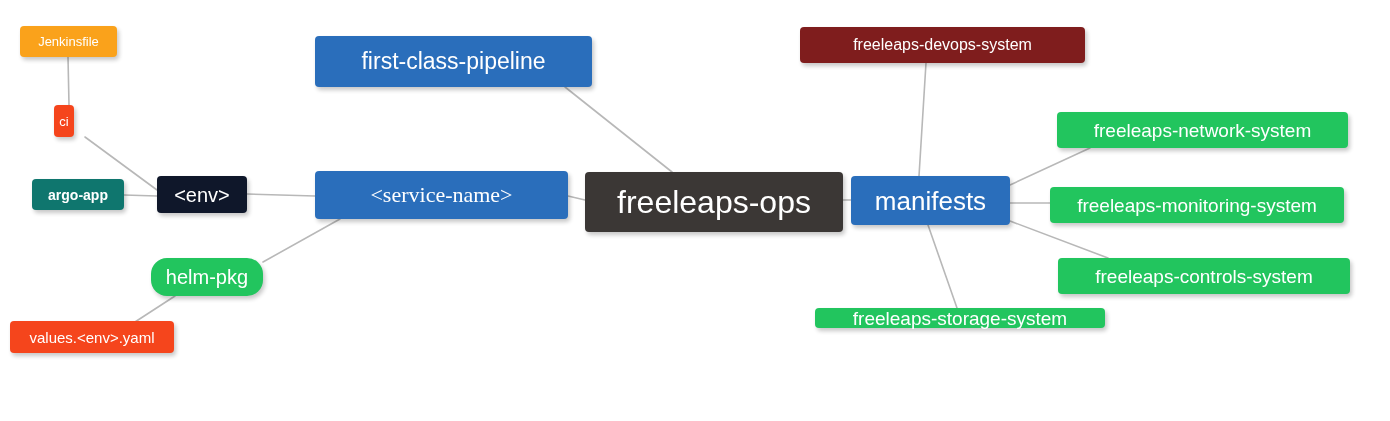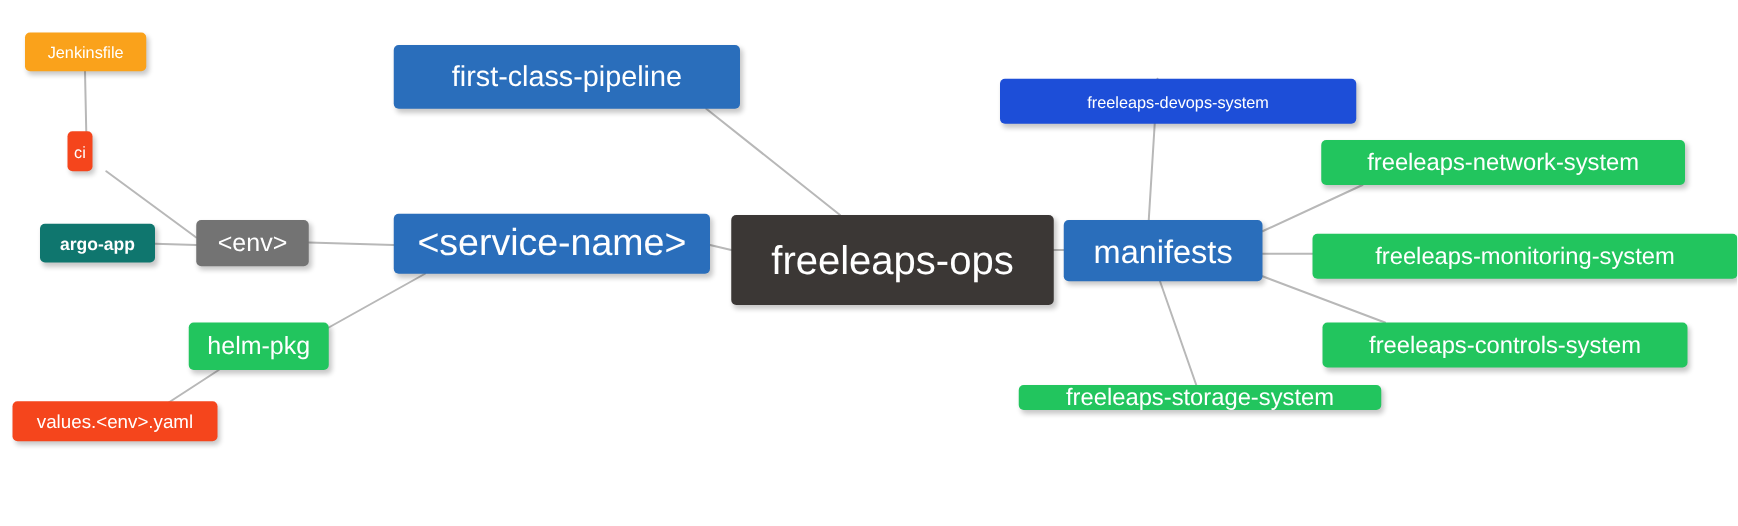--- a/index.html
+++ b/index.html
@@ -70,48 +70,48 @@
   <div id="node-layer">
       <div class="node" style="left: 20px; top: 26px; width: 97px; height: 31px; background: rgb(250, 162, 27); font-size: 13px;">
         <span class="node-label">Jenkinsfile</span>
       </div>
       <div class="node" style="left: 54px; top: 105px; width: 20px; height: 32px; background: rgb(245, 69, 28); font-size: 13px;">
         <span class="node-label">ci</span>
       </div>
       <div class="node" style="left: 32px; top: 179px; width: 92px; height: 31px; background: #0f766e; font-size: 14px; font-weight: bold;">
         <span class="node-label">argo-app</span>
       </div>
-      <div class="node" style="left: 157px; top: 176px; width: 90px; height: 37px; background: #737373; font-size: 20px;">
+      <div class="node" style="left: 157px; top: 176px; width: 90px; height: 37px; background: #0f172a; font-size: 20px;">
         <span class="node-label">&lt;env&gt;</span>
       </div>
-      <div class="node" style="left: 151px; top: 258px; width: 112px; height: 38px; background: rgb(34, 197, 94); font-size: 20px;">
+      <div class="node" style="left: 151px; top: 258px; width: 112px; height: 38px; background: rgb(34, 197, 94); font-size: 20px; border-radius: 16px;">
         <span class="node-label">helm-pkg</span>
       </div>
       <div class="node" style="left: 10px; top: 321px; width: 164px; height: 32px; background: rgb(245, 69, 28); font-size: 15px;">
         <span class="node-label">values.&lt;env&gt;.yaml</span>
       </div>
       <div class="node" style="left: 315px; top: 36px; width: 277px; height: 51px; background: rgb(42, 110, 187); font-size: 23px;">
         <span class="node-label">first-class-pipeline</span>
       </div>
-      <div class="node" style="left: 315px; top: 171px; width: 253px; height: 48px; background: rgb(42, 110, 187); font-size: 30px;">
+      <div class="node" style="left: 315px; top: 171px; width: 253px; height: 48px; background: rgb(42, 110, 187); font-size: 22px; font-family: Liberation Serif, serif;">
         <span class="node-label">&lt;service-name&gt;</span>
       </div>
-      <div class="node" style="left: 585px; top: 172px; width: 258px; height: 72px; background: rgb(59, 55, 53); font-size: 32px;">
+      <div class="node" style="left: 585px; top: 172px; width: 258px; height: 60px; background: rgb(59, 55, 53); font-size: 32px;">
         <span class="node-label">freeleaps-ops</span>
       </div>
       <div class="node" style="left: 851px; top: 176px; width: 159px; height: 49px; background: rgb(42, 110, 187); font-size: 26px;">
         <span class="node-label">manifests</span>
       </div>
-      <div class="node" style="left: 800px; top: 27px; width: 285px; height: 36px; background: #1d4ed8; font-size: 13px; margin-top: 36px;">
+      <div class="node" style="left: 800px; top: 27px; width: 285px; height: 36px; background: #7f1d1d; font-size: 16px;">
         <span class="node-label">freeleaps-devops-system</span>
       </div>
       <div class="node" style="left: 1057px; top: 112px; width: 291px; height: 36px; background: rgb(34, 197, 94); font-size: 19px;">
         <span class="node-label">freeleaps-network-system</span>
       </div>
-      <div class="node" style="left: 1050px; top: 187px; width: 340px; height: 36px; background: rgb(34, 197, 94); font-size: 19px;">
+      <div class="node" style="left: 1050px; top: 187px; width: 294px; height: 36px; background: rgb(34, 197, 94); font-size: 19px;">
         <span class="node-label">freeleaps-monitoring-system</span>
       </div>
       <div class="node" style="left: 1058px; top: 258px; width: 292px; height: 36px; background: rgb(34, 197, 94); font-size: 19px;">
         <span class="node-label">freeleaps-controls-system</span>
       </div>
       <div class="node" style="left: 815px; top: 308px; width: 290px; height: 20px; background: rgb(34, 197, 94); font-size: 19px;">
         <span class="node-label">freeleaps-storage-system</span>
       </div>
     </div>
 </div>

